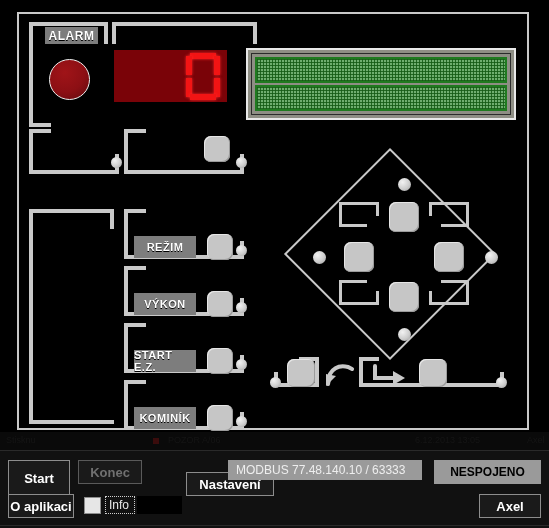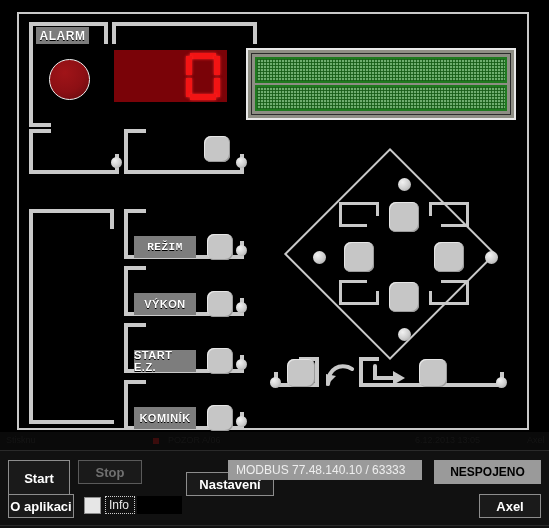--- a/index.html
+++ b/index.html
@@ -112,21 +112,21 @@
 <div id="app">
 
   <div class="panel">
 
     <div class="brk" style="left:10px;top:8px;width:50px;height:4px;background:#c9c9c9;"></div>
     <div class="brk" style="left:10px;top:8px;width:4px;height:105px;background:#c9c9c9;"></div>
     <div class="brk" style="left:85px;top:8px;width:4px;height:22px;background:#c9c9c9;"></div>
     <div class="brk" style="left:60px;top:8px;width:29px;height:4px;background:#c9c9c9;"></div>
     <div class="brk" style="left:10px;top:109px;width:22px;height:4px;background:#c9c9c9;"></div>
 
-    <div class="label big" style="left:17px;top:13px;width:53px;height:17px;">ALARM</div>
+    <div class="label big" style="left:26px;top:13px;width:53px;height:17px;">ALARM</div>
 
     <div class="alarm-lamp" style="left:30px;top:45px;width:41px;height:41px;"></div>
 
     <div class="brk" style="left:93px;top:8px;width:145px;height:4px;background:#c9c9c9;"></div>
     <div class="brk" style="left:93px;top:8px;width:4px;height:22px;background:#c9c9c9;"></div>
     <div class="brk" style="left:234px;top:8px;width:4px;height:22px;background:#c9c9c9;"></div>
 
     <div class="seg-box" style="left:95px;top:36px;width:113px;height:52px;">
 
       <div class="seg" style="left:76px;top:3px;width:26px;height:6px;"></div>
@@ -160,21 +160,21 @@
 
     <div class="brk" style="left:10px;top:195px;width:85px;height:4px;background:#c9c9c9;"></div>
     <div class="brk" style="left:10px;top:195px;width:4px;height:215px;background:#c9c9c9;"></div>
     <div class="brk" style="left:91px;top:195px;width:4px;height:20px;background:#c9c9c9;"></div>
     <div class="brk" style="left:10px;top:406px;width:85px;height:4px;background:#c9c9c9;"></div>
 
     <div class="brk" style="left:105px;top:195px;width:22px;height:4px;background:#c9c9c9;"></div>
     <div class="brk" style="left:105px;top:195px;width:4px;height:50px;background:#c9c9c9;"></div>
     <div class="brk" style="left:105px;top:241px;width:120px;height:4px;background:#c9c9c9;"></div>
     <div class="brk" style="left:221px;top:227px;width:4px;height:18px;background:#c9c9c9;"></div>
-    <div class="label" style="left:115px;top:222px;width:62px;height:22px;font-family:Liberation Mono, monospace;">REŽIM</div>
+    <div class="label" style="left:115px;top:222px;width:62px;height:22px;">REŽIM</div>
     <div class="btn" style="left:188px;top:220px;width:26px;height:26px;"></div>
     <div class="led" style="left:217px;top:231px;width:11px;height:11px;"></div>
 
     <div class="brk" style="left:105px;top:252px;width:22px;height:4px;background:#c9c9c9;"></div>
     <div class="brk" style="left:105px;top:252px;width:4px;height:50px;background:#c9c9c9;"></div>
     <div class="brk" style="left:105px;top:298px;width:120px;height:4px;background:#c9c9c9;"></div>
     <div class="brk" style="left:221px;top:284px;width:4px;height:18px;background:#c9c9c9;"></div>
     <div class="label" style="left:115px;top:279px;width:62px;height:22px;">VÝKON</div>
     <div class="btn" style="left:188px;top:277px;width:26px;height:26px;"></div>
     <div class="led" style="left:217px;top:288px;width:11px;height:11px;"></div>
@@ -255,21 +255,21 @@
     <div class="sq" style="left:153px;background:#3a0c0c;"></div>
     <div class="st" style="left:168px;">POZOR A/06</div>
     <div class="st" style="left:415px;">6.12.2013 13:05</div>
     <div class="st" style="left:527px;">Axel</div>
   </div>
 
   <div class="toolbar">
     <div class="hairline" style="left:0;top:0;width:549px;"></div>
 
     <div class="tbtn" style="left:8px;top:10px;width:62px;height:36px;">Start</div>
-    <div class="tbtn disabled" style="left:78px;top:10px;width:64px;height:24px;">Stop</div>
+    <div class="tbtn disabled" style="left:78px;top:10px;width:64px;height:24px;">Konec</div>
     <div class="tbtn" style="left:150px;top:22px;width:88px;height:24px;margin-left:36px;">Nastavení</div>
 
     <div class="field" style="left:228px;top:10px;width:194px;height:20px;">MODBUS 77.48.140.10 / 63333</div>
 
     <div class="status-conn" style="left:434px;top:10px;width:107px;height:24px;">NESPOJENO</div>
 
     <div class="tbtn" style="left:8px;top:44px;width:66px;height:24px;">O aplikaci</div>
 
     <div class="chk" style="left:84px;top:47px;"></div>
     <div class="focuslbl" style="left:105px;top:46px;width:30px;height:18px;">Info</div>

